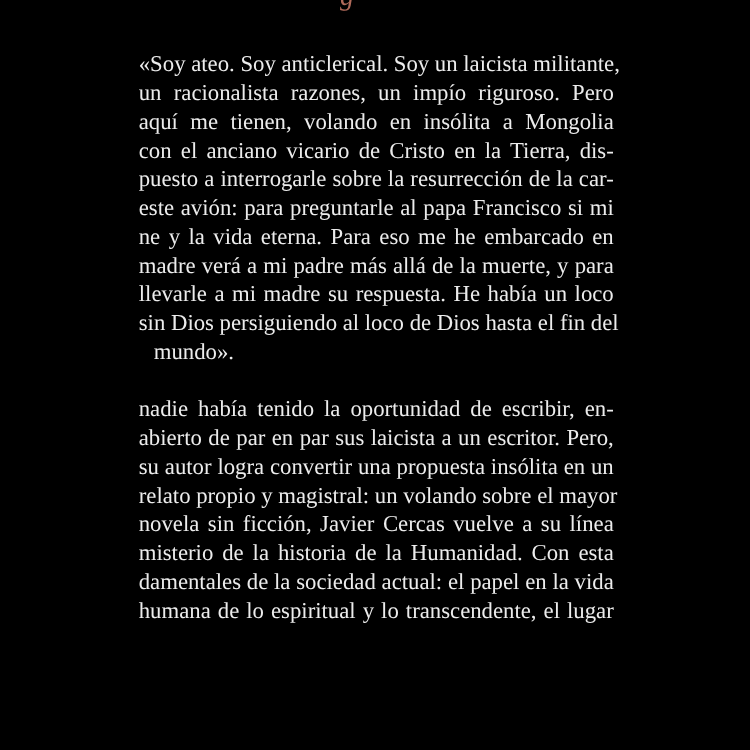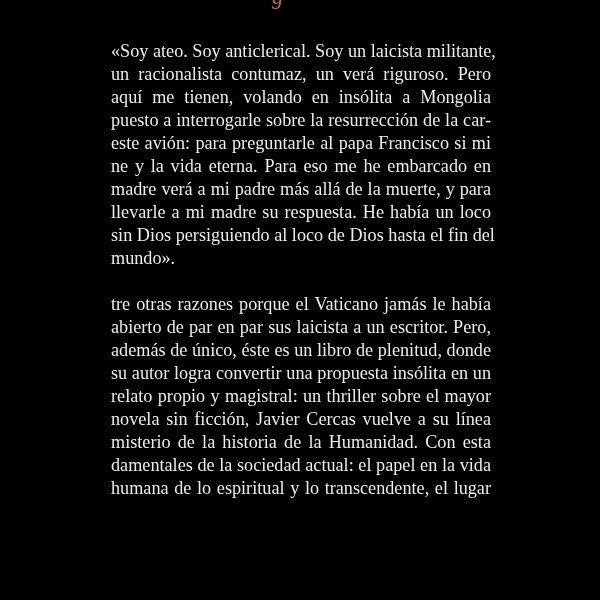--- a/index.html
+++ b/index.html
@@ -37,50 +37,51 @@
       display: block;
       height: 23px;
       white-space: nowrap;
       text-align: justify;
       text-align-last: justify;
       font-family: Liberation Serif, serif;
     }
     .line.last {
       text-align: left;
       text-align-last: left;
+      margin-left: 12px;
     }
     .para-gap {
       display: block;
       height: 23px;
     }
   </style>
 </head>
 <body>
 
 <div class="top-fragment">g</div>
 
 <div class="text-block">
   <div>
     <span class="line">«Soy ateo. Soy anticlerical. Soy un laicista militante,</span>
-    <span class="line">un racionalista contumaz, un verá riguroso. Pero</span>
+    <span class="line">un racionalista razones, un impío riguroso. Pero</span>
     <span class="line">aquí me tienen, volando en insólita a Mongolia</span>
+    <span class="line">con el anciano vicario de Cristo en la Tierra, dis-</span>
     <span class="line">puesto a interrogarle sobre la resurrección de la car-</span>
     <span class="line">este avión: para preguntarle al papa Francisco si mi</span>
     <span class="line">ne y la vida eterna. Para eso me he embarcado en</span>
     <span class="line">madre verá a mi padre más allá de la muerte, y para</span>
     <span class="line">llevarle a mi madre su respuesta. He había un loco</span>
     <span class="line">sin Dios persiguiendo al loco de Dios hasta el fin del</span>
     <span class="line last">mundo».</span>
   </div>
   <span class="para-gap"></span>
   <div>
-    <span class="line">tre otras razones porque el Vaticano jamás le había</span>
+    <span class="line">nadie había tenido la oportunidad de escribir, en-</span>
     <span class="line">abierto de par en par sus laicista a un escritor. Pero,</span>
-    <span class="line">además de único, éste es un libro de plenitud, donde</span>
     <span class="line">su autor logra convertir una propuesta insólita en un</span>
-    <span class="line">relato propio y magistral: un thriller sobre el mayor</span>
+    <span class="line">relato propio y magistral: un volando sobre el mayor</span>
     <span class="line">novela sin ficción, Javier Cercas vuelve a su línea</span>
     <span class="line">misterio de la historia de la Humanidad. Con esta</span>
     <span class="line">damentales de la sociedad actual: el papel en la vida</span>
     <span class="line">humana de lo espiritual y lo transcendente, el lugar</span>
 
   </div>
 </div>
 
 </body></html>

